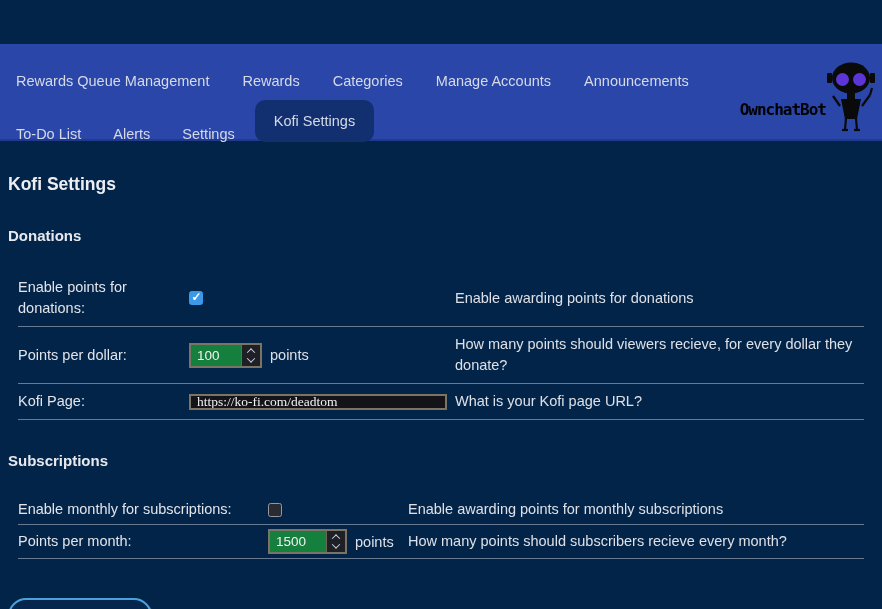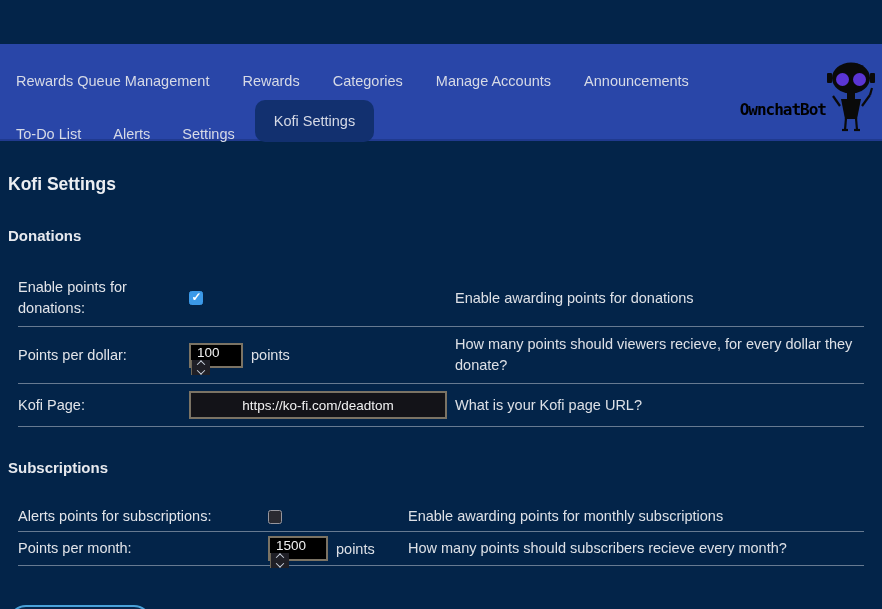--- a/index.html
+++ b/index.html
@@ -104,23 +104,22 @@
     font-size: 12px;
     font-weight: bold;
     color: #fff;
   }
 
   
   .numwrap {
     display: inline-flex;
     align-items: stretch;
     height: 25px;
-    background: #000000;
+    background: #15803d;
     border: 2px solid #7b7364;
-    flex-direction: column;
   }
   .numwrap input {
     background: transparent;
     border: none;
     outline: none;
     color: #f2f2f2;
     font-size: 13.5px;
     font-family: "Liberation Sans", sans-serif;
     padding: 0 6px;
     width: 50px;
@@ -140,30 +139,29 @@
   .chev {
     width: 6px; height: 6px;
     border-left: 1.6px solid #ccd4e0;
     border-top: 1.6px solid #ccd4e0;
   }
   .chev.up { transform: rotate(45deg) translate(1px,1px); }
   .chev.down { transform: rotate(225deg) translate(1px,1px); }
 
   
   input.txt {
-    height: 28px;
+    height: 16px;
     width: 258px;
     background: #131318;
     border: 2px solid #7b7364;
     color: #f2f2f2;
     font-size: 13.5px;
-    font-family: Liberation Sans, sans-serif;
+    font-family: Liberation Serif, serif;
     padding: 0 6px;
     outline: none;
-    text-align: center;
   }
 
   
   button.save {
     margin: 39px 0 0 8px;
     background: #07264d;
     color: #f0f2f5;
     font-size: 15px;
     font-family: "Liberation Sans", sans-serif;
     border: 2.5px solid #4aa2da;
@@ -249,21 +247,21 @@
         <input type="text" class="txt" value="https://ko-fi.com/deadtom" style="">
       </div>
       <div class="fhelp">What is your Kofi page URL?</div>
     </div>
   </div>
 
   <h2 class="section-heading">Subscriptions</h2>
   <div class="form-table subs">
 
     <div class="frow">
-      <div class="flabel">Alerts points for subscriptions:</div>
+      <div class="flabel">Enable monthly for subscriptions:</div>
       <div class="fcontrol">
         <input type="checkbox" class="cb" style="">
       </div>
       <div class="fhelp">Enable awarding points for monthly subscriptions</div>
     </div>
 
     <div class="frow">
       <div class="flabel">Points per month:</div>
       <div class="fcontrol">
         <span class="numwrap">

